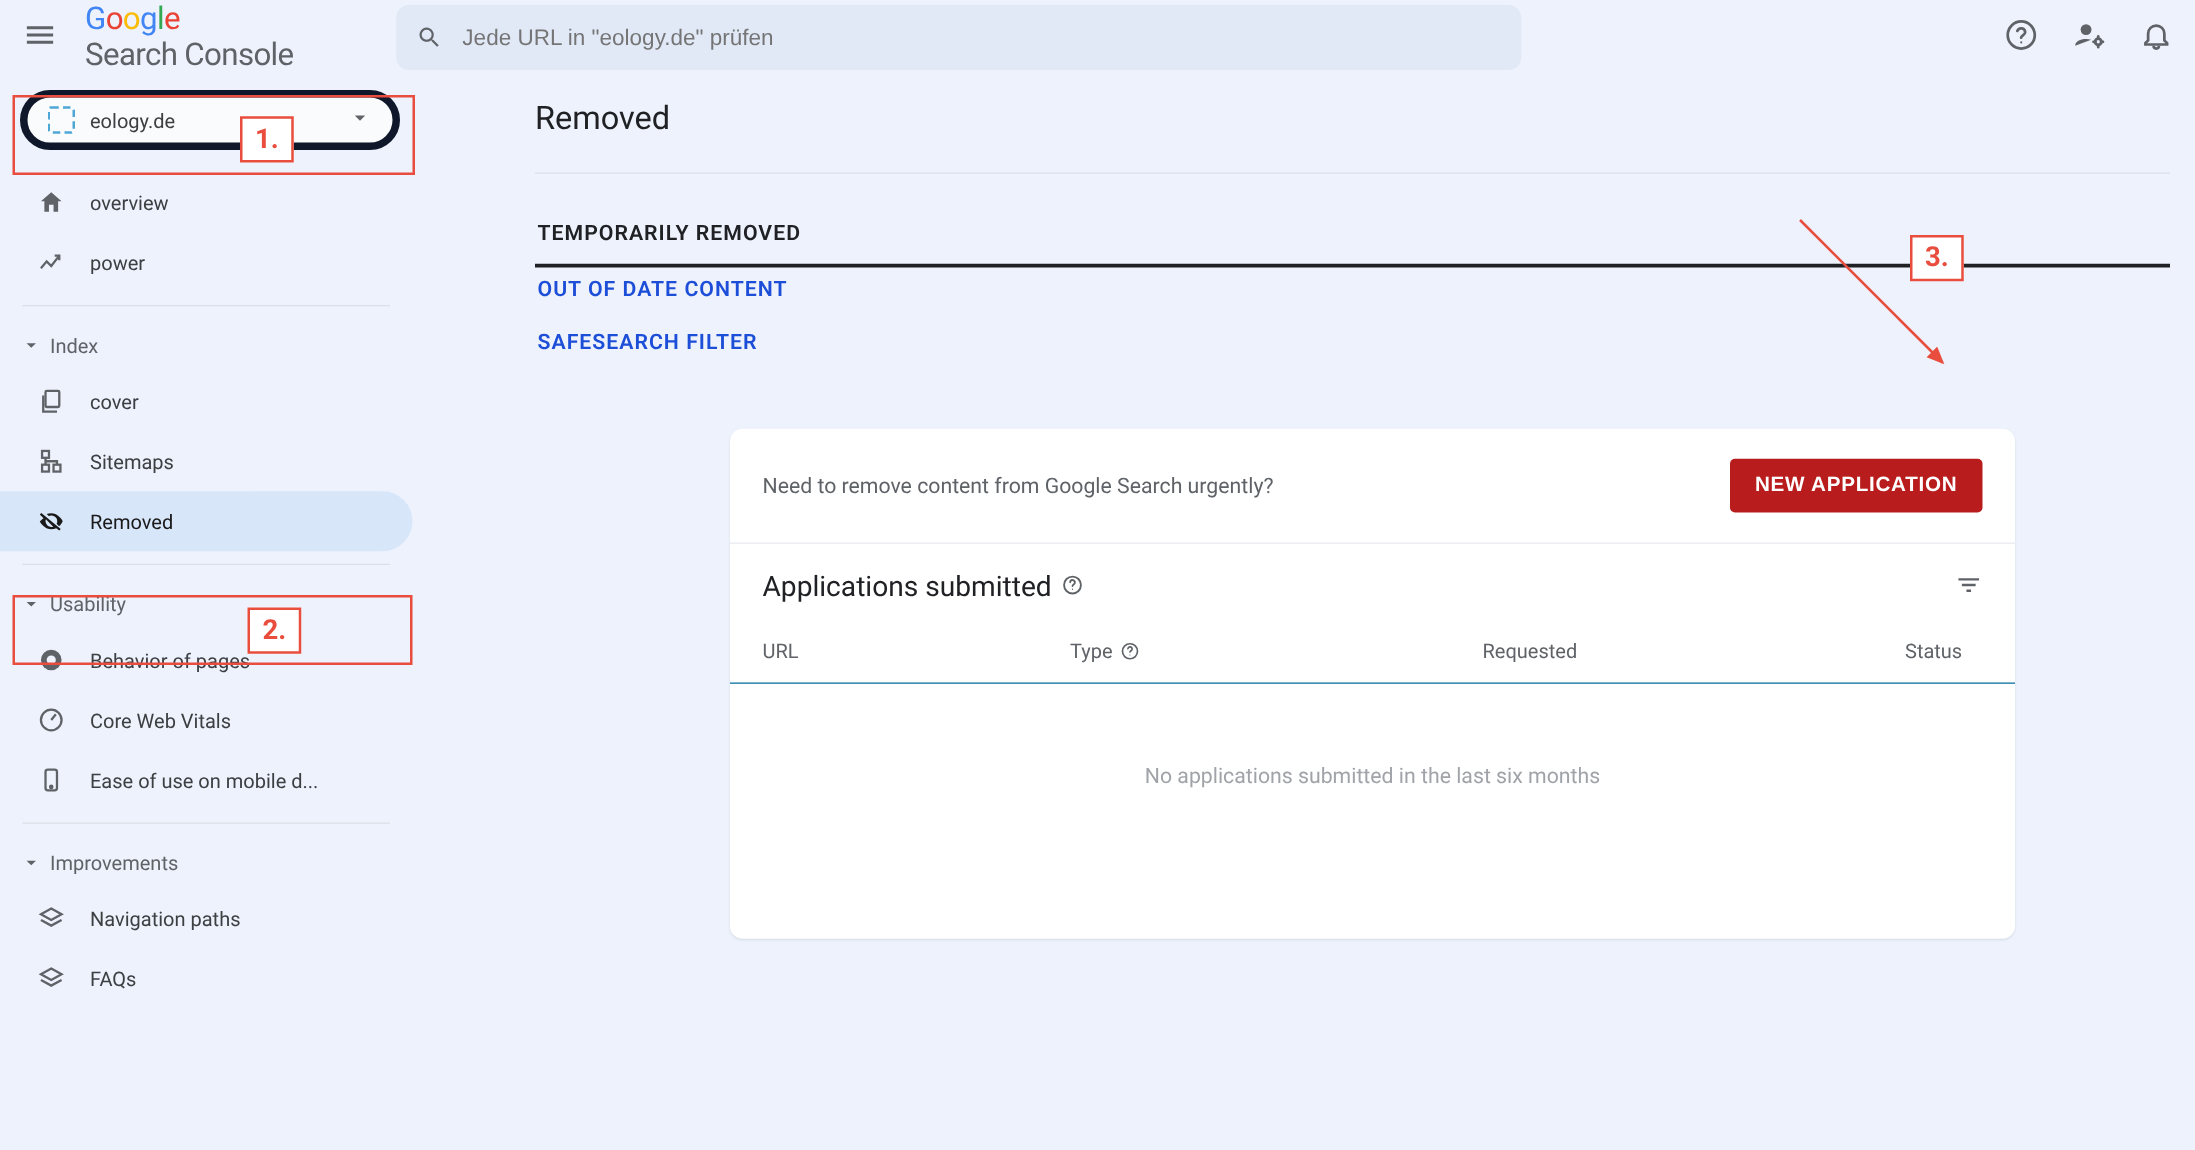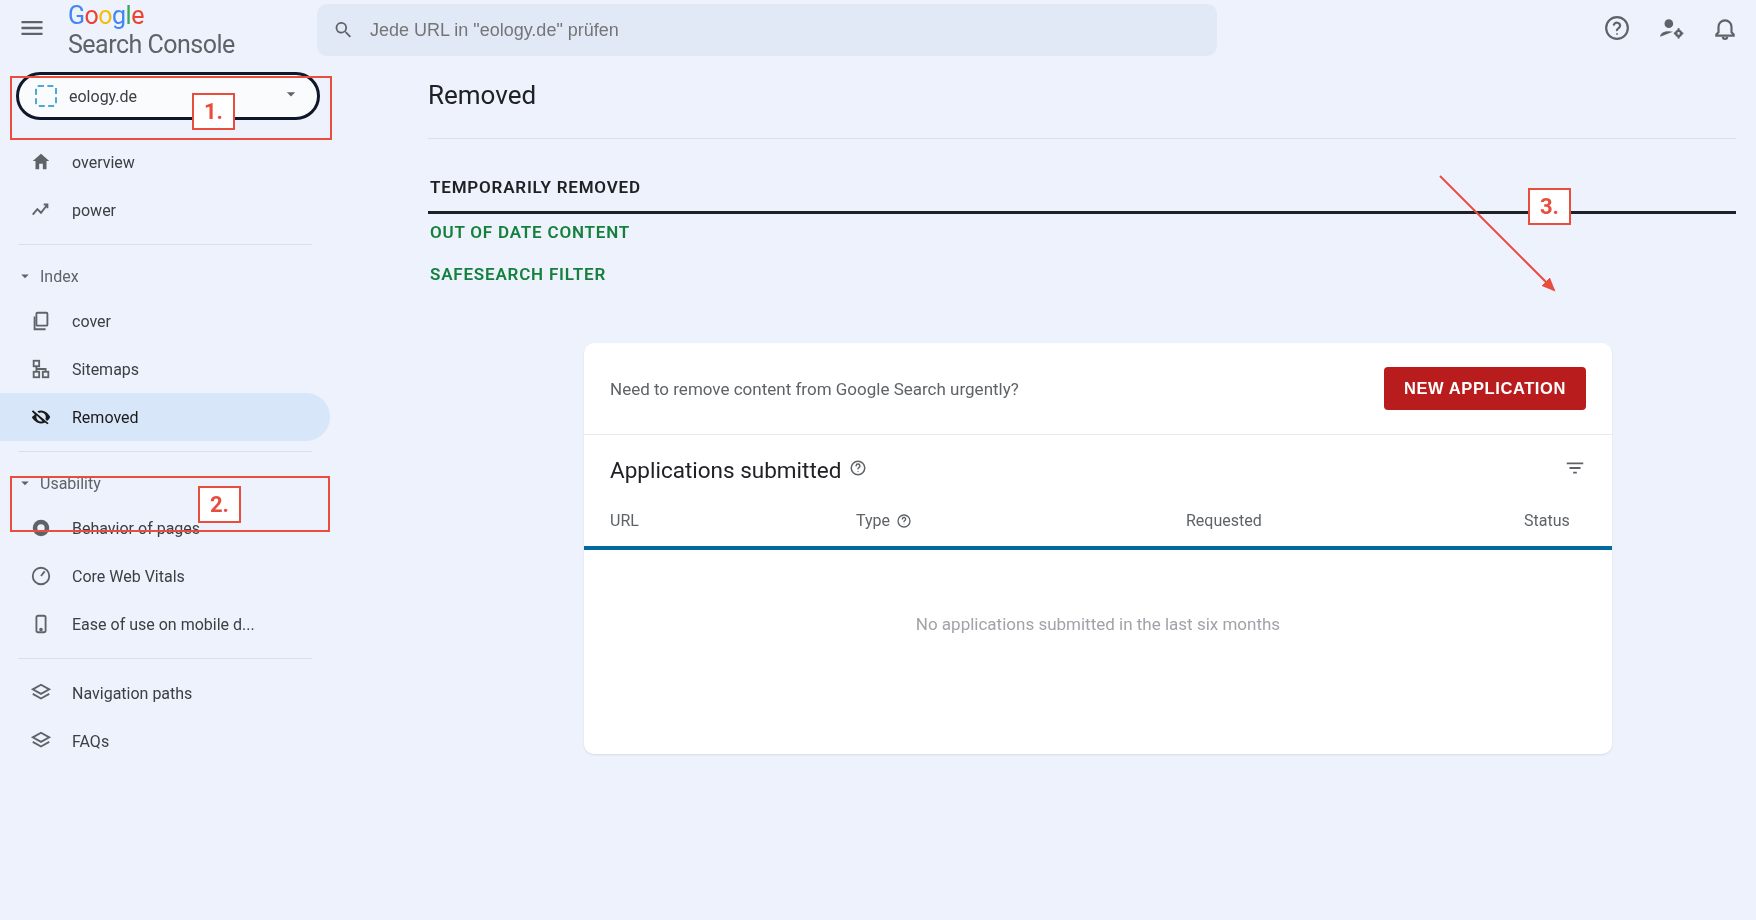--- a/index.html
+++ b/index.html
@@ -41,21 +41,21 @@
   .header-right svg { width:26px; height:26px;}
 
   
   .main-wrap { display:flex; height: calc(920px - 60px); }
 
   
   .sidebar { width: 330px; padding-top: 12px; }
   .property-selector-wrap { padding: 0 10px 18px 16px; }
   .property-selector {
     display:flex; align-items:center;
-    border:3px solid #0f172a; background:#fafbfd;
+    border:6px solid #0f172a; background:#fafbfd;
     border-radius: 28px; height:48px; padding:0 16px;
     cursor:pointer;
   }
   .property-selector .pico { width:22px; height:22px; border:2px dashed #4fa7d6; border-radius:3px; margin-right:12px;}
   .property-selector .ptxt { font-size:16px; color:#3c4043;}
   .property-selector .pchev { margin-left:auto; color:#5f6368;}
 
   .nav-item {
     display:flex; align-items:center;
     height:48px; padding-left:30px; gap:20px;
@@ -83,21 +83,21 @@
   .arrow { position:absolute; z-index:49; pointer-events:none;}
 
   
   .content { flex:1; padding: 20px 20px 0 98px; }
   .page-title { font-size:26px; color:#202124; font-weight:400; margin-bottom:28px;}
   .title-divider { height:1px; background:#dcdfe5; margin-bottom:30px;}
 
   .tabs { display:flex; border-bottom:1px solid transparent;flex-direction:column;}
   .tab {
     font-size:17px; font-weight:600; letter-spacing:0.8px;
-    color:#15803d; padding:8px 2px 14px; cursor:pointer;
+    color:#1d4ed8; padding:8px 2px 14px; cursor:pointer;
   }
   .tab.active { color:#202124; border-bottom:3px solid #202124;}
 
   .card {
     background:#fff; border-radius:10px; margin:44px 0 0 156px; width: 1028px;
     box-shadow: 0 1px 2px rgba(60,64,67,0.12);
   }
   .card-top {
     display:flex; align-items:center; padding:24px 26px;
     border-bottom:1px solid #e7e9ed;
@@ -108,21 +108,21 @@
     font-weight:600; font-size:16.5px; letter-spacing:0.6px;
     padding:12px 20px; border:none; border-radius:4px; cursor:pointer;
   }
   .card-sec {
     display:flex; align-items:center; padding:22px 26px 6px;
   }
   .card-sec .sec-title { font-size:22.5px; color:#202124;}
   .card-sec .help { margin-left:8px; color:#5f6368;}
   .card-sec .filter { margin-left:auto; color:#5f6368; cursor:pointer;}
 
-  .thead { display:flex; padding:22px 26px 16px; border-bottom:4px solid #0369a1;}
+  .thead { display:flex; padding:22px 26px 16px; border-bottom:1px solid #0369a1;}
   .th { color:#5f6368; font-size:16px;}
   .th.url{ width:246px;} .th.type{ width:330px; display:flex; align-items:center; gap:6px;}
   .th.req{ width:338px;} .th.status{ }
 
   .empty { text-align:center; color:#a0a3a8; font-size:17px; padding:64px 0 120px;}
 </style>
 </head>
 <body>
 
 <div class="header">
@@ -242,20 +242,26 @@
     </div>
     <div class="nav-item">
       <svg viewBox="0 0 24 24" fill="none" stroke="currentColor" stroke-width="2">
           <rect x="7" y="3" width="10" height="18" rx="2"></rect>
           <circle cx="12" cy="18" r="1" fill="currentColor"></circle>
         </svg>
       <span>Ease of use on mobile d...</span>
     </div>
 
     <div class="nav-divider"></div>
+    <div class="nav-group">
+      <svg viewBox="0 0 24 24" fill="currentColor">
+          <path d="M7 10l5 5 5-5z"></path>
+        </svg>
+      <span>Improvements</span>
+    </div>
     <div class="nav-item">
       <svg viewBox="0 0 24 24" fill="none" stroke="currentColor" stroke-width="2">
           <path d="M12 3l9 5-9 5-9-5 9-5z"></path>
           <path d="M3 13l9 5 9-5"></path>
         </svg>
       <span>Navigation paths</span>
     </div>
     <div class="nav-item">
       <svg viewBox="0 0 24 24" fill="none" stroke="currentColor" stroke-width="2">
           <path d="M12 3l9 5-9 5-9-5 9-5z"></path>

